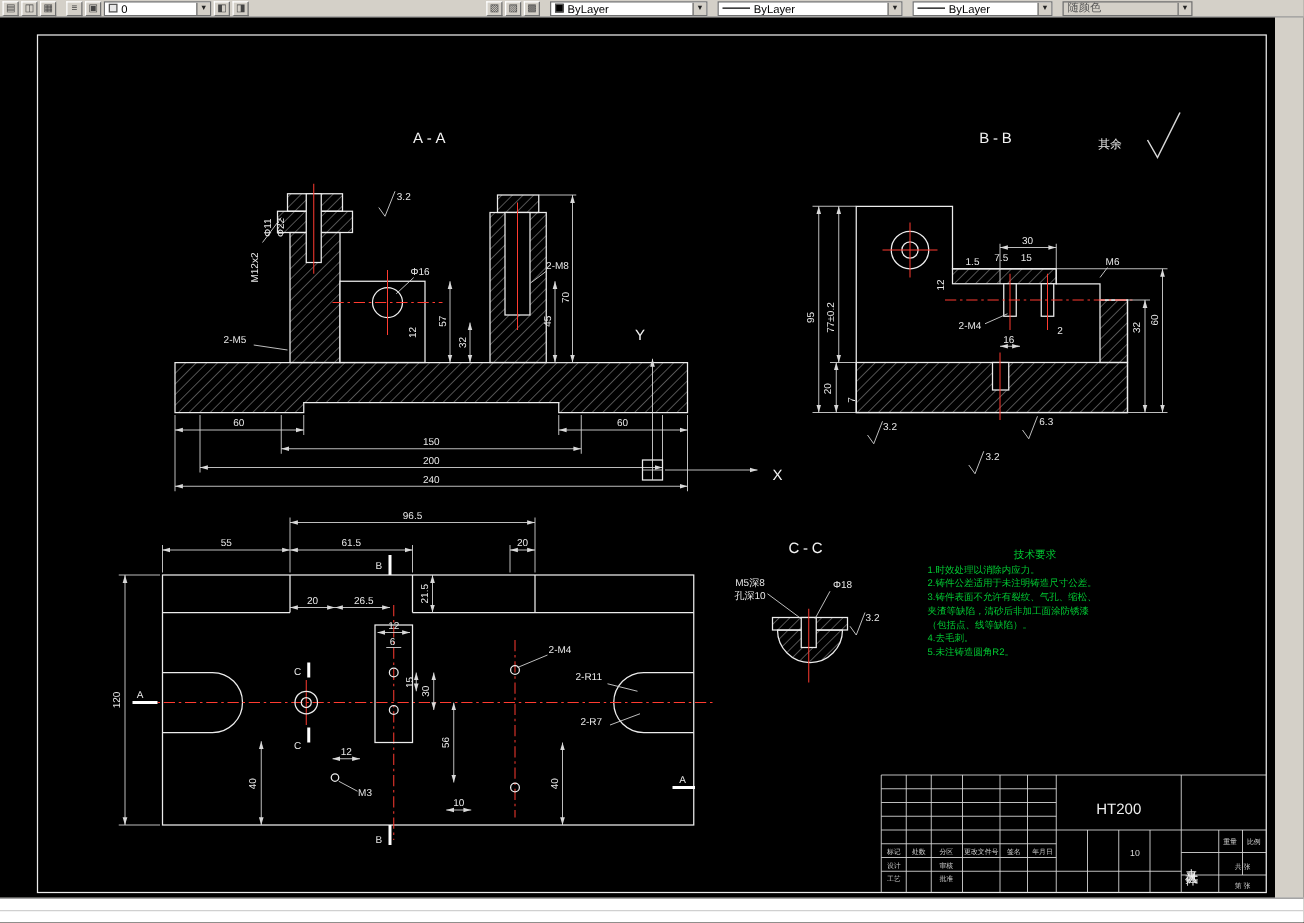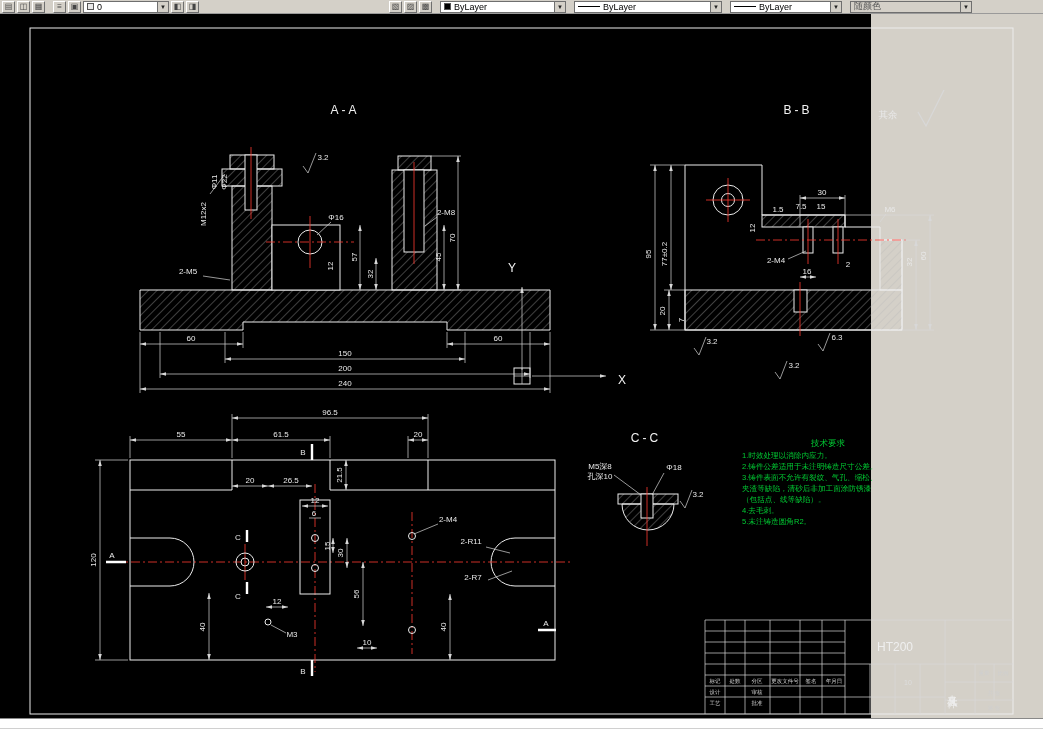--- a/index.html
+++ b/index.html
@@ -8,21 +8,21 @@
 .toolbar{height:14px;display:flex;align-items:center;gap:2px;background:#d4d0c8;border-bottom:1px solid #9a9a9a;padding:0 2px;font-size:9px}
 .tbtn{width:13px;height:12px;background:#d4d0c8;border:1px solid;border-color:#fff #6f6f6f #6f6f6f #fff;font-size:8px;line-height:10px;text-align:center;color:#444;flex:none;overflow:hidden}
 .sep{width:4px;height:12px;flex:none}
 .spacer{flex:none}
 .combo{height:12px;background:#fff;border:1px solid #6f6f6f;display:flex;align-items:center;font-size:9px;color:#000;flex:none;padding-left:3px;white-space:nowrap;overflow:hidden}
 .combo .arw{margin-left:auto;width:11px;height:10px;background:#d4d0c8;border-left:1px solid #6f6f6f;font-size:6px;line-height:10px;text-align:center;color:#222;flex:none}
 .sw{width:7px;height:7px;background:#000;border:1px solid #555;margin-right:3px;flex:none}
 .sw.l{background:#e8e8e8}
 .ltline{width:22px;border-top:1px solid #000;margin-right:3px;flex:none}
 .combo.dis{background:#d4d0c8;color:#555}
-.canvas{position:relative;width:871px;height:704px;background:#000}
+.canvas{position:relative;width:1020px;height:704px;background:#000}
 svg text{font-family:"Liberation Sans",sans-serif}
 .dim{font-size:8px;fill:#e8e8e8;text-anchor:middle}
 .vt{font-size:12px;fill:#f2f2f2;letter-spacing:3px;text-anchor:middle}
 .vt2{font-size:12px;fill:#f2f2f2;text-anchor:middle}
 .grn{font-size:7.6px;fill:#00cc33}
 .grnt{font-size:8.5px;fill:#00cc33;text-anchor:middle}
 .tbs{font-size:5.5px;fill:#cfcfcf;text-anchor:middle}
 .tbm{font-size:7px;fill:#ddd;text-anchor:middle}
 .big{font-size:12px;fill:#efefef;text-anchor:middle}
 .s{stroke:#ececec;stroke-width:1}
@@ -67,21 +67,21 @@
     <span>ByLayer</span>
     <span class="arw">▼</span>
   </div>
   <div class="sep"></div>
   <div class="combo" style="width:112px">
     <span class="ltline"></span>
     <span>ByLayer</span>
     <span class="arw">▼</span>
   </div>
   <div class="sep"></div>
-  <div class="combo dis" style="width:122px">
+  <div class="combo dis" style="width:104px">
     <span>随颜色</span>
     <span class="arw">▼</span>
   </div>
 </div>
 
 <div class="canvas">
 <svg width="1043" height="704" viewBox="0 0 1043 704">
 <defs>
   <pattern id="hp" width="6" height="6" patternUnits="userSpaceOnUse" patternTransform="rotate(45)">
     <line x1="0" y1="0" x2="0" y2="6" stroke="#b8b8b8" stroke-width="0.7"></line>

